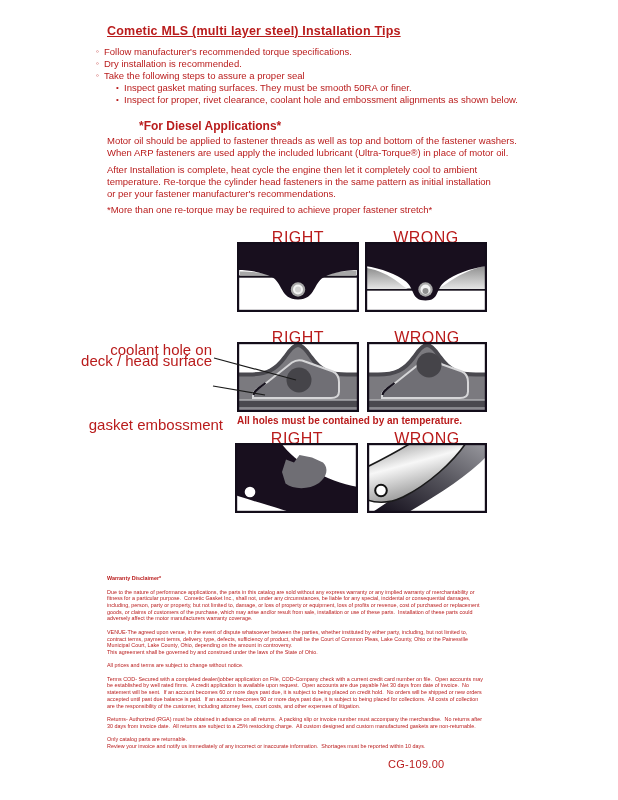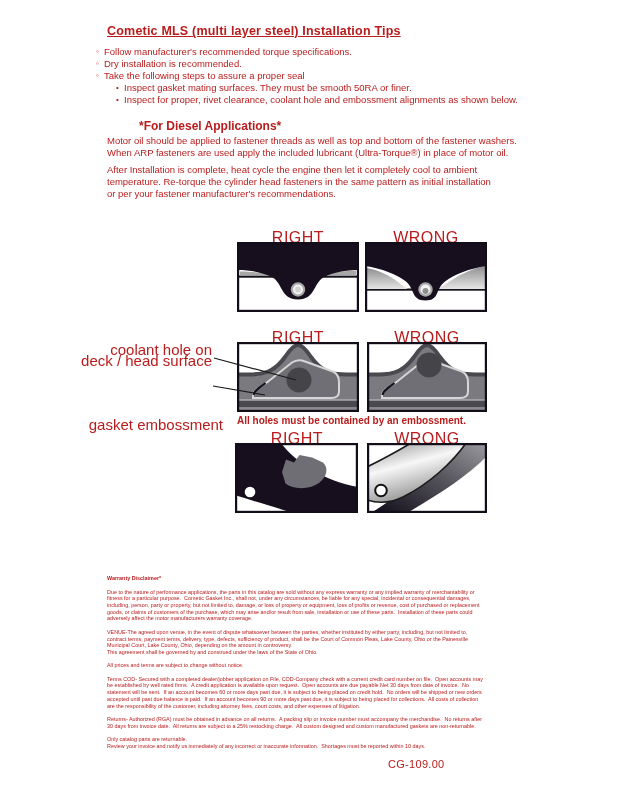--- a/index.html
+++ b/index.html
@@ -48,20 +48,21 @@
     <span class="marker">•</span>
     <span class="btxt">Inspect for proper, rivet clearance, coolant hole and embossment alignments as shown below.</span>
   </div>
 
   <div class="abs sec-head" style="left:107px;top:119px;margin-left:32px;">*For Diesel Applications*</div>
   <div class="abs para" style="left:107px;top:164px;">After Installation is complete, heat cycle the engine then let it completely cool to ambient
 temperature. Re-torque the cylinder head fasteners in the same pattern as initial installation
 or per your fastener manufacturer's recommendations.</div>
   <div class="abs para" style="left:107px;top:135px;">Motor oil should be applied to fastener threads as well as top and bottom of the fastener washers.
 When ARP fasteners are used apply the included lubricant (Ultra-Torque®) in place of motor oil.</div>
+  <div class="abs para" style="left:107px;top:204px;">*More than one re-torque may be required to achieve proper fastener stretch*</div>
 
   <div class="abs fig-label" style="left:237px;top:229px;">RIGHT</div>
   <div class="abs fig-label" style="left:365px;top:229px;">WRONG</div>
 
   <svg class="abs" style="left:237px;top:242px;" width="122" height="70" viewBox="0 0 122 70">
     <rect x="0" y="0" width="122" height="70" fill="#ffffff"></rect>
     <rect x="0" y="33.5" width="122" height="2.2" fill="#17121d"></rect>
     <path d="M3,29.5 C16,29.5 27,31 35,33.5 L3,33.5 Z" fill="#a8a8a8"></path>
     <path d="M119,28.5 C106,28.5 95,31 86,33.5 L119,33.5 Z" fill="#a8a8a8"></path>
     <path d="M0,0 H122 V28 C108,28 97,30.5 88,34.5 C76,40 79,57.5 61,57.5 C43,57.5 46,40 34,34.5 C25,30.5 14,28 0,28 Z" fill="#180f1e"></path>
@@ -125,21 +126,21 @@
     <path d="M15.5,53 C15.5,49 21,46 27.5,41" fill="none" stroke="#15101c" stroke-width="2.2"></path>
     <circle cx="62" cy="23" r="12.5" fill="#454449"></circle>
     <rect x="1.1" y="1.1" width="117.8" height="67.8" fill="none" stroke="#130d1a" stroke-width="2.2"></rect>
   </svg>
 
   <svg class="abs" style="left:120px;top:330px;pointer-events:none;" width="370" height="100" viewBox="0 0 370 100">
     <line x1="94" y1="28" x2="176" y2="50" stroke="#1a1a1a" stroke-width="1.2"></line>
     <line x1="93" y1="56" x2="145" y2="65" stroke="#1a1a1a" stroke-width="1.2"></line>
   </svg>
 
-  <div class="abs fig-caption" style="left:237px;top:415px;">All holes must be contained by an embossment.</div>
+  <div class="abs fig-caption" style="left:237px;top:415px;">All holes must be contained by an temperature.</div>
 
   <div class="abs fig-label" style="left:236px;top:430px;">RIGHT</div>
   <div class="abs fig-label" style="left:366px;top:430px;">WRONG</div>
 
   <svg class="abs" style="left:235px;top:443px;" width="123" height="70" viewBox="0 0 123 70">
     <rect x="0" y="0" width="123" height="70" fill="#ffffff"></rect>
     <path d="M0,0 H46 C61,20 90,38 123,44 V70 H58 C36,63 13,56.5 0,52 Z" fill="#180f1e"></path>
     <path d="M47,29 L51,16.5 L59,19.5 L64.5,12 L77,14.5 L88,19.5 C94,25.5 92,33.5 84,40 C74,47 58,46.5 50.5,40.5 Z" fill="#6f6e74"></path>
     <circle cx="15" cy="49" r="5.3" fill="#ffffff"></circle>
     <rect x="1.1" y="1.1" width="120.8" height="67.8" fill="none" stroke="#130d1a" stroke-width="2.2"></rect>

